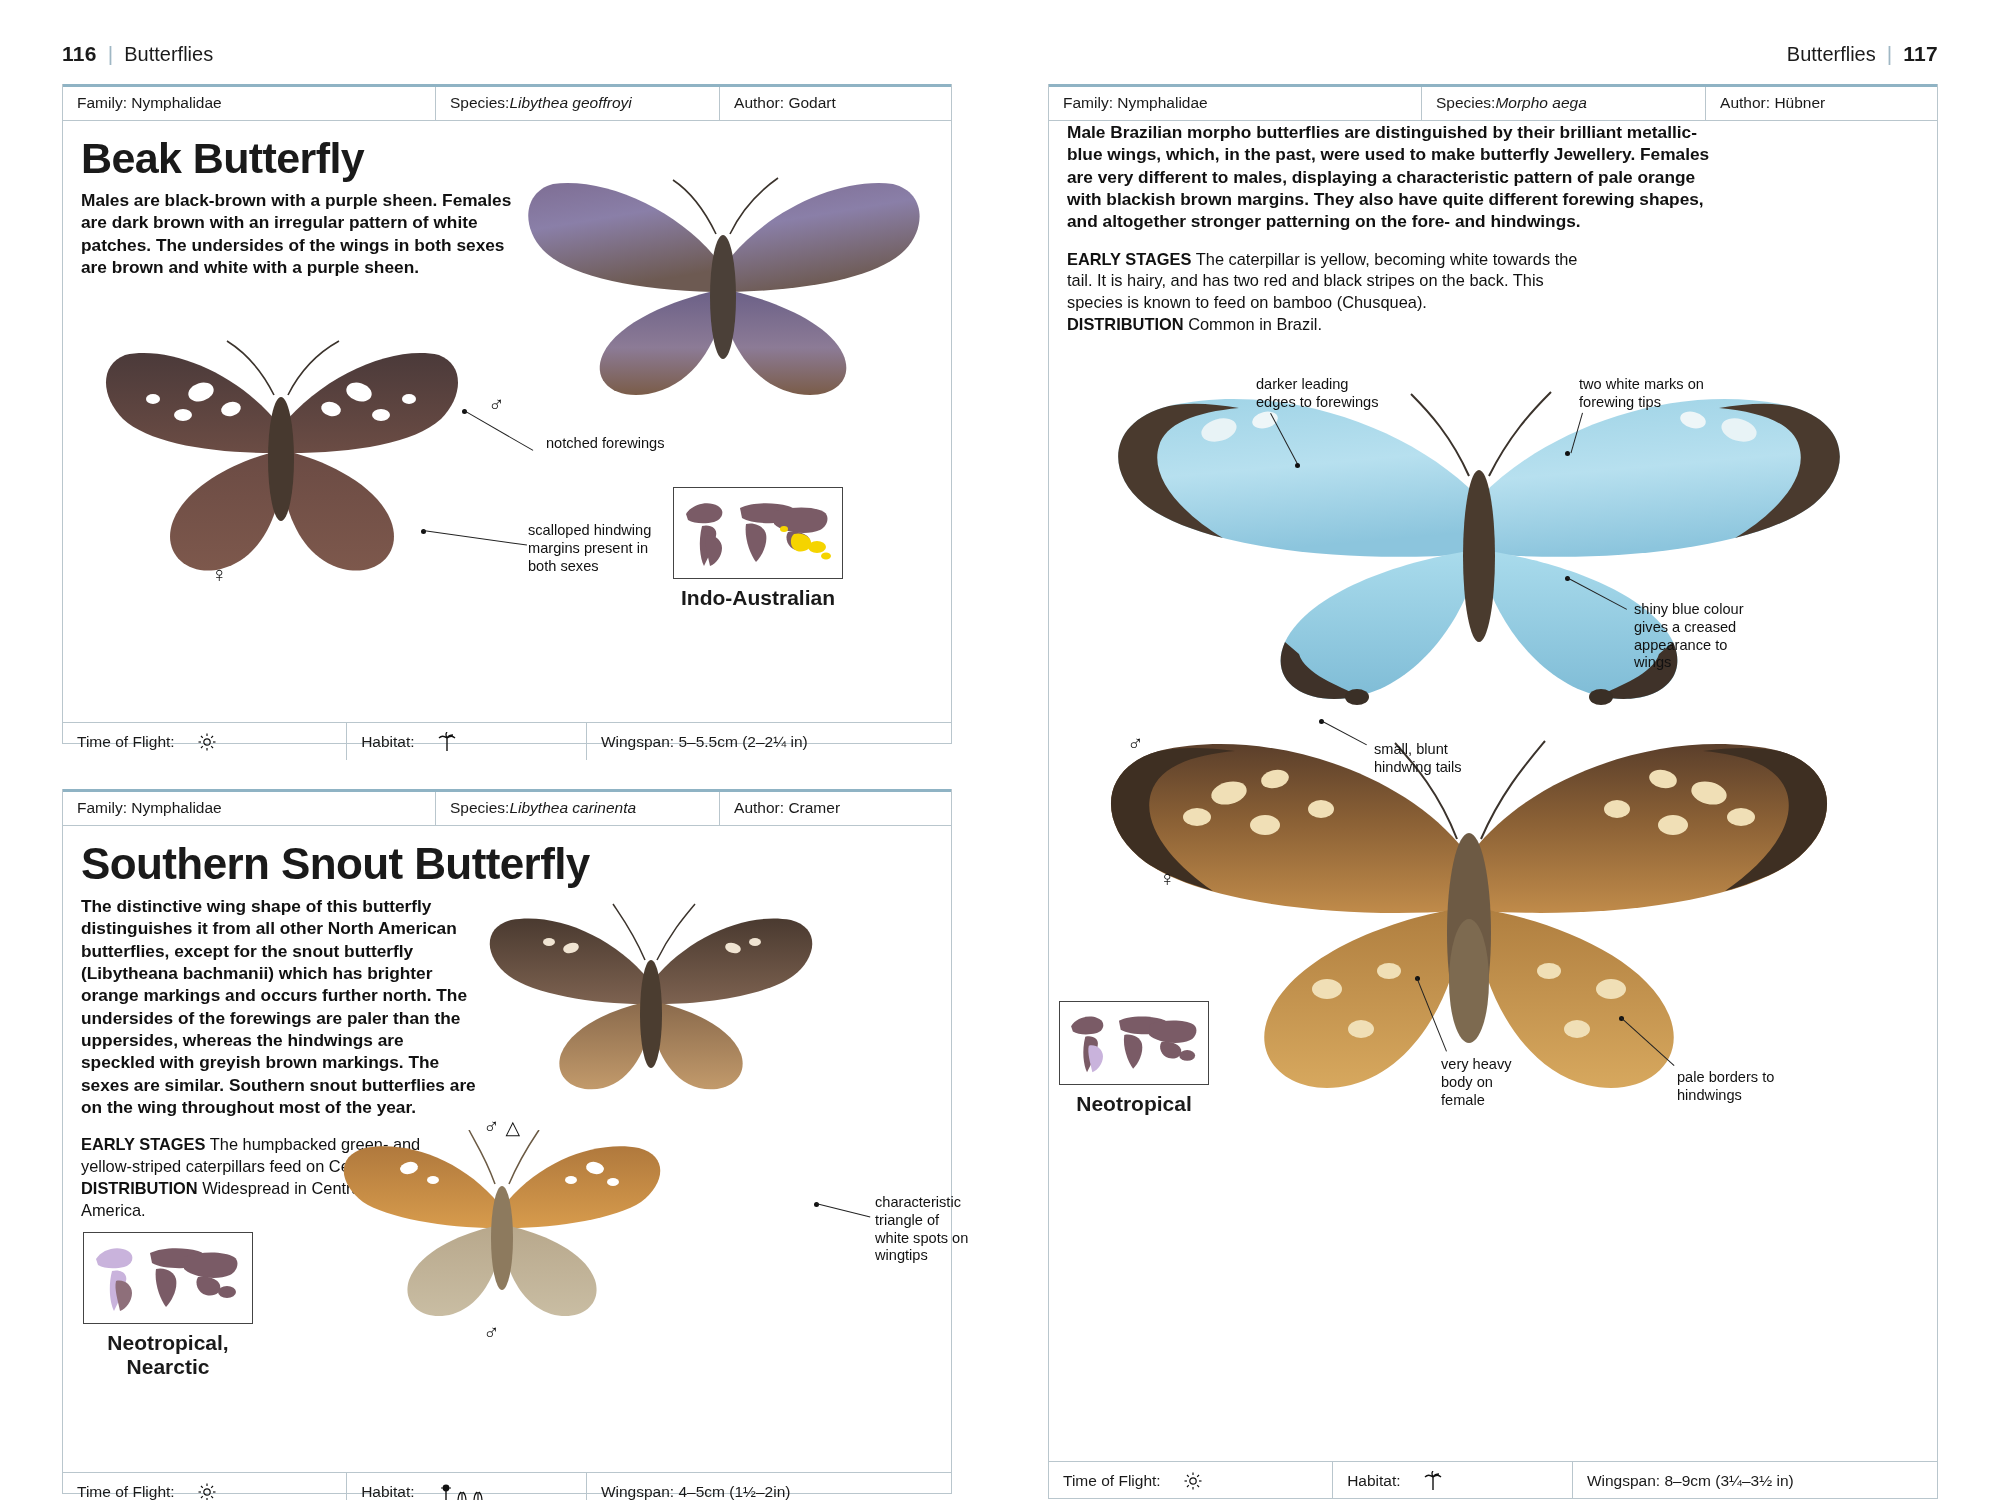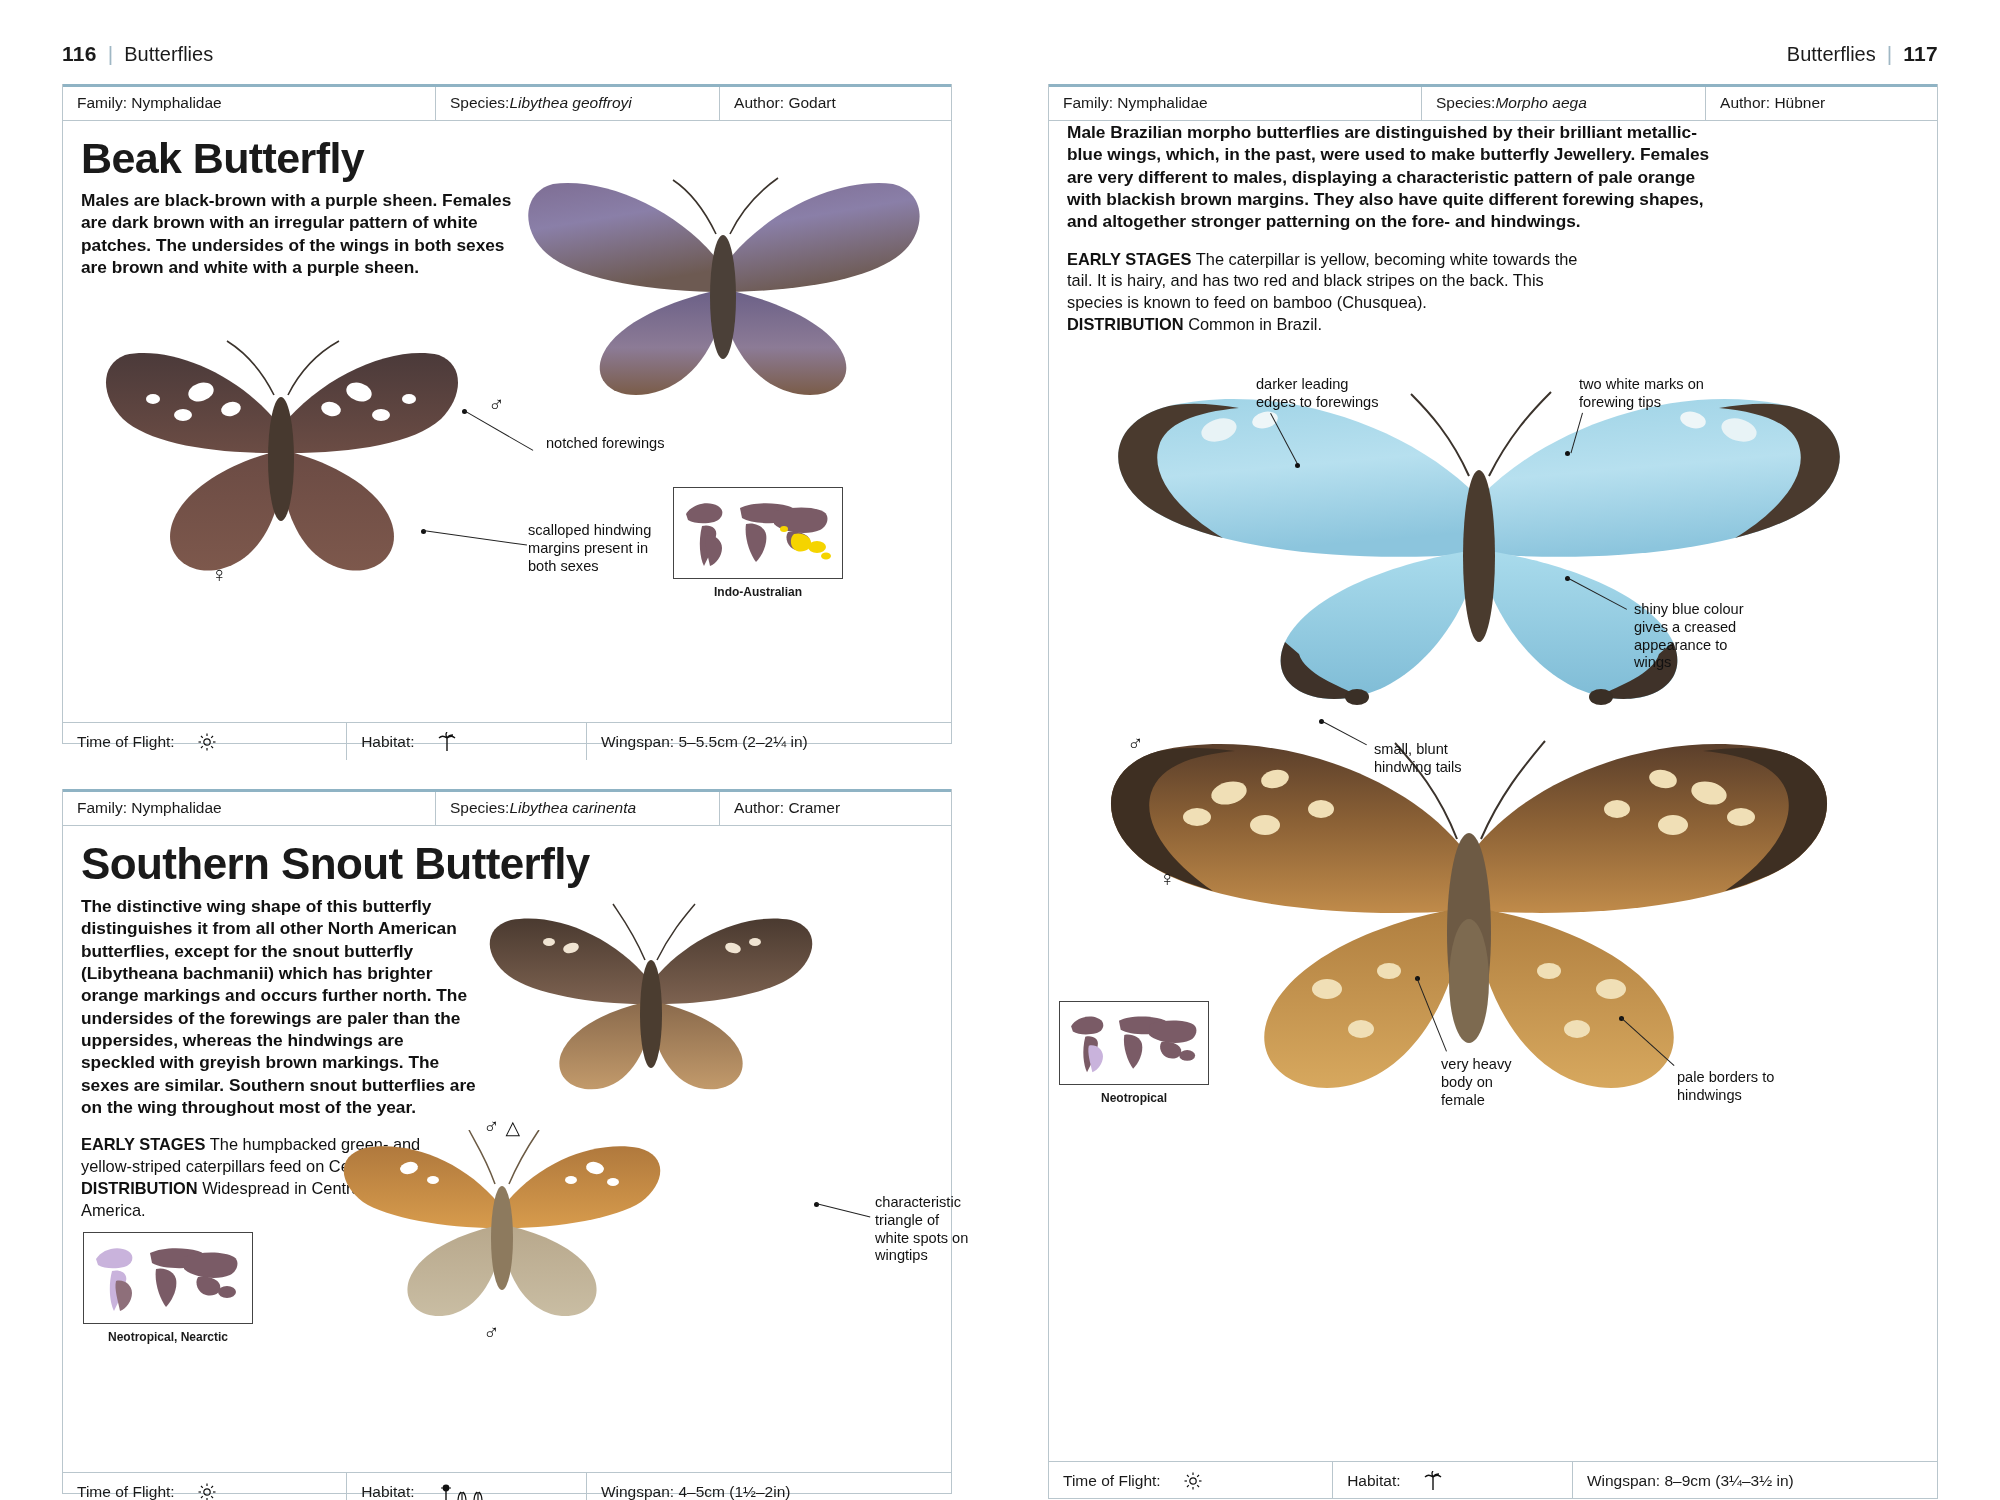--- a/index.html
+++ b/index.html
@@ -109,21 +109,21 @@
   .footstrip .cell.f2 { width: 27%; border-right: 1px solid #b9c6cd; }
   .footstrip .cell.f3 { width: 41%; }
 
   
   .mapbox {
     border: 1px solid #444;
     background: #fff;
     padding: 4px;
   }
   .maplabel {
-    font-size: 12px; font-weight: 700; text-align: center;
+    font-size: 21px; font-weight: 700; text-align: center;
     margin-top: 7px; line-height: 1.12;
   }
 
   
   .callout {
     position: absolute;
     font-size: 14.6px;
     line-height: 1.22;
     color: #111;
   }

